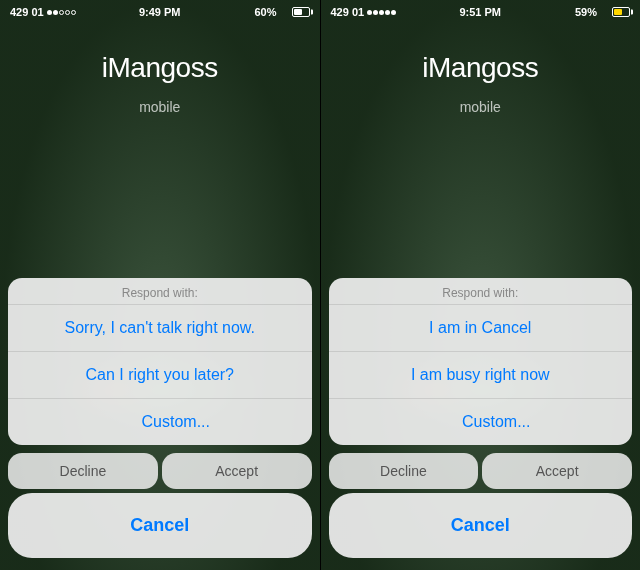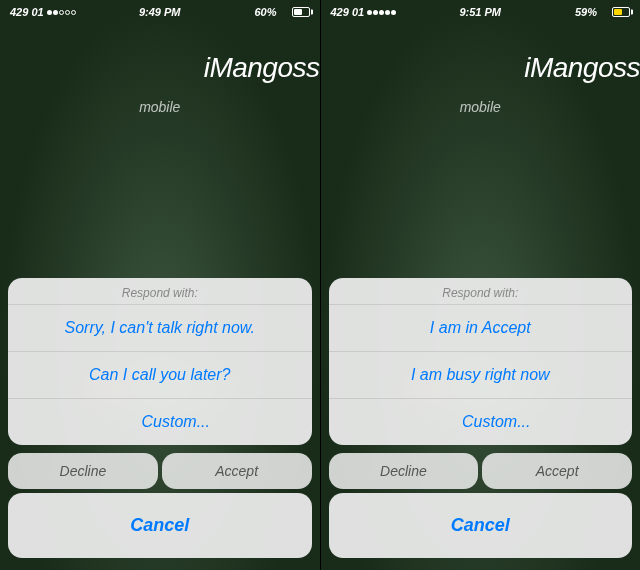--- a/index.html
+++ b/index.html
@@ -12,21 +12,20 @@
       font-family: -apple-system, 'Helvetica Neue', sans-serif;
       overflow: hidden;
     }
 
     .phone-screen {
       width: 320px;
       height: 570px;
       position: relative;
       overflow: hidden;
       background: #2c3a2e;
-      font-style: italic;
     }
 
     .phone-screen::before {
       content: '';
       position: absolute;
       inset: 0;
       background: radial-gradient(ellipse at 50% 60%, rgba(80,120,80,0.4) 0%, rgba(20,40,20,0.8) 70%);
     }
 
     .status-bar {
@@ -128,21 +127,20 @@
       z-index: 10;
       text-align: center;
       padding-top: 30px;
     }
 
     .caller-name {
       font-size: 28px;
       color: white;
       font-weight: 300;
       letter-spacing: -0.5px;
-      text-align: right;
     }
 
     .caller-label {
       font-size: 14px;
       color: rgba(255,255,255,0.7);
       margin-top: 15px;
     }
 
     .modal-overlay {
       position: absolute;
@@ -195,21 +193,21 @@
       padding: 10px;
       background: rgba(240,240,240,0.85);
       border-radius: 14px;
       font-size: 14px;
       color: #555;
       cursor: pointer;
     }
 
     .cancel-btn {
       background: rgba(240,240,240,0.92);
-      border-radius: 14px;
+      border-radius: 24px;
       text-align: center;
       padding: 22px;
       font-size: 18px;
       font-weight: 600;
       color: #007AFF;
       cursor: pointer;
       margin-bottom: 4px;
     }
 
     .glow-effect {
@@ -274,21 +272,21 @@
   </div>
 
   <div class="glow-effect-red"></div>
   <div class="glow-effect"></div>
 
   <div class="modal-overlay">
 
     <div class="respond-sheet">
       <div class="respond-header">Respond with:</div>
       <div class="respond-item">Sorry, I can't talk right now.</div>
-      <div class="respond-item">Can I call you later?</div>
+      <div class="respond-item">Can I right you later?</div>
       <div class="respond-item">Custom...</div>
     </div>
 
     <div class="bottom-actions">
       <div class="action-btn-small">Decline</div>
       <div class="action-btn-small">Accept</div>
     </div>
 
     <div class="cancel-btn">Cancel</div>
   </div>
@@ -325,21 +323,21 @@
     <div class="caller-label">mobile</div>
   </div>
 
   <div class="glow-effect-red"></div>
   <div class="glow-effect"></div>
 
   <div class="modal-overlay">
 
     <div class="respond-sheet">
       <div class="respond-header">Respond with:</div>
-      <div class="respond-item">I am in Accept</div>
+      <div class="respond-item">I am in Cancel</div>
       <div class="respond-item">I am busy right now</div>
       <div class="respond-item">Custom...</div>
     </div>
 
     <div class="bottom-actions">
       <div class="action-btn-small">Decline</div>
       <div class="action-btn-small">Accept</div>
     </div>
 
     <div class="cancel-btn">Cancel</div>

